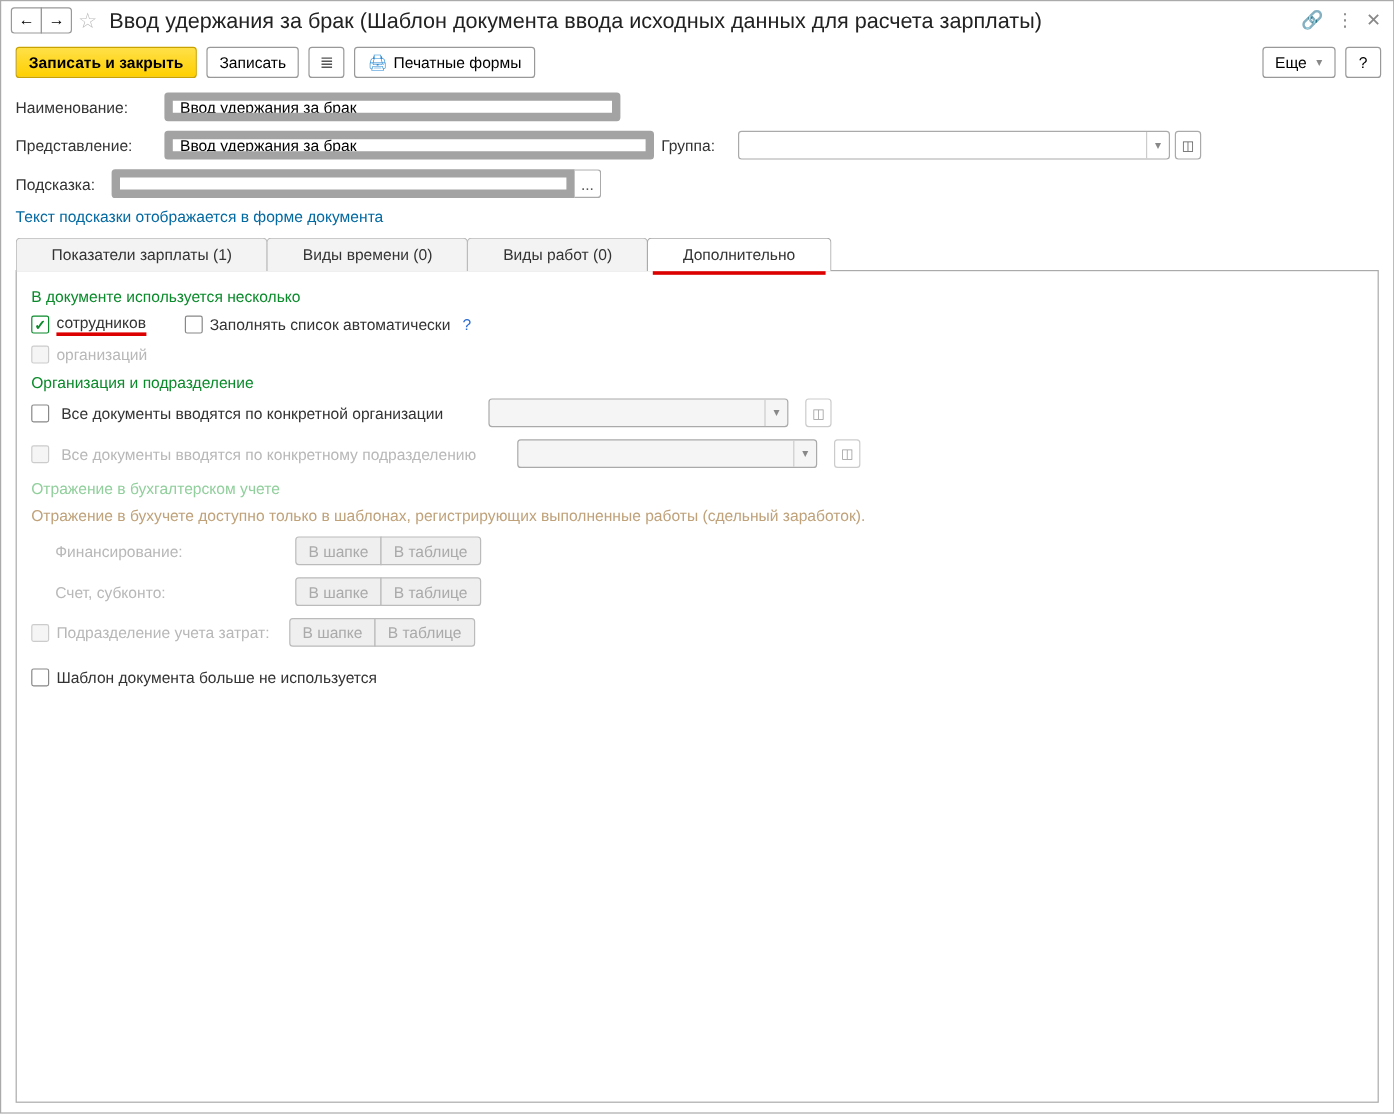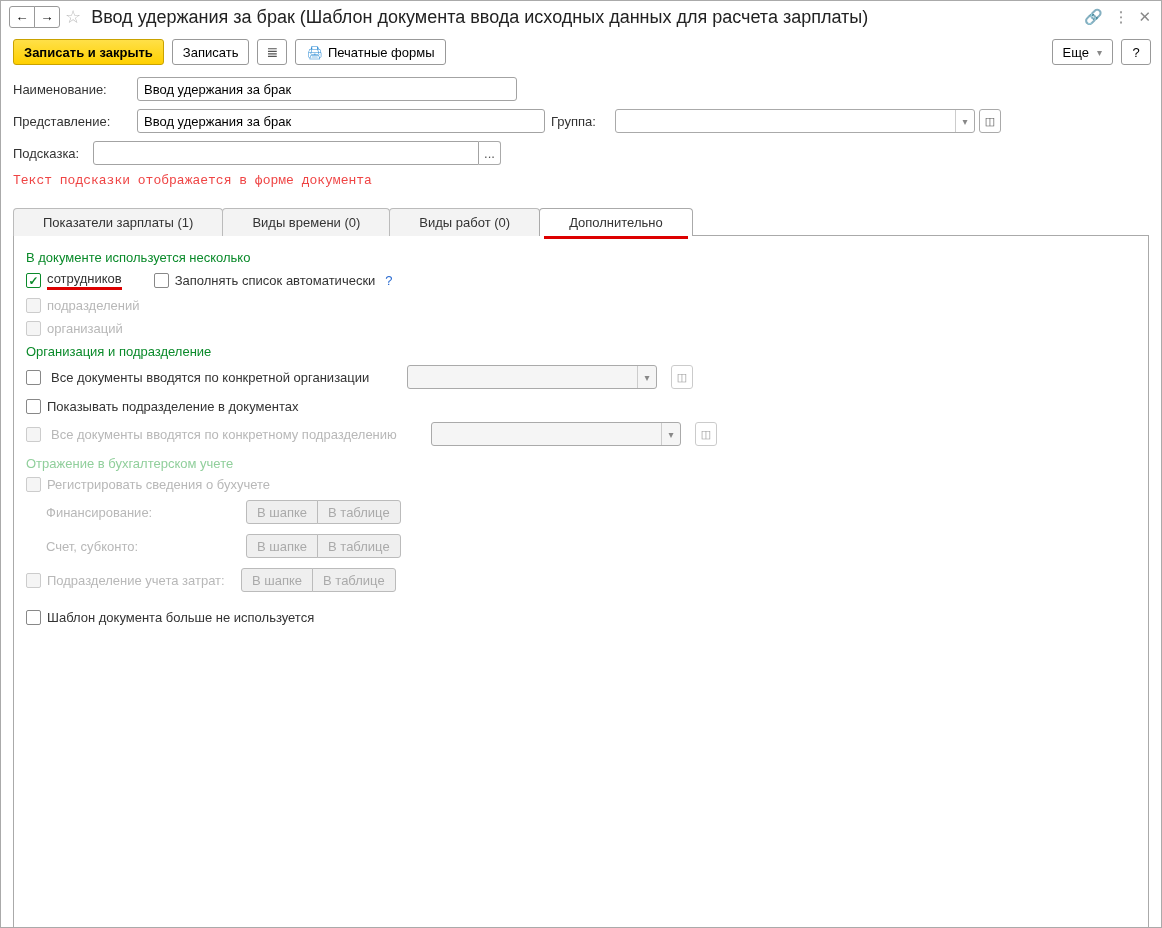--- a/index.html
+++ b/index.html
@@ -60,21 +60,21 @@
   font-weight: bold;
 }
 .btn-icon-only { width: 30px; padding: 0; justify-content: center; }
 .btn-more::after { content: " \25BE"; color:#888; font-size:10px; margin-left:3px;}
 .spacer { flex: 1; }
 .form-area { padding: 2px 12px 0 12px; }
 .field-row { display: flex; align-items: center; margin-bottom: 8px; }
 .field-label { width: 124px; color: #333; }
 .field-label2 { width: 64px; margin-left: 6px; }
 .text-input {
-  border: 1px solid #a3a3a3;
+  border: 7px solid #a3a3a3;
   border-radius: 3px;
   height: 24px;
   padding: 2px 6px;
   font-size: 13px;
   background: #fff;
 }
 .input-w1 { width: 380px; }
 .input-w2 { width: 408px; }
 .input-w3 { width: 386px; }
 .select-wrap {
@@ -91,21 +91,21 @@
   border:1px solid #aaa; border-radius:3px; background:#fff;
   display:inline-flex; align-items:center; justify-content:center;
   font-size:11px; cursor:pointer; color:#555;
 }
 .ellipsis-btn {
   width:22px; height:24px;
   border:1px solid #aaa; border-left:none;
   border-top-right-radius:3px; border-bottom-right-radius:3px;
   background:#fff; cursor:pointer; font-size:13px; color:#555;
 }
-.hint-text { color: #ef4444; margin-bottom: 20px; font-family: Liberation Mono, monospace; }
+.hint-text { color: #0369a1; margin-bottom: 10px; }
 .tabs {
   display:flex; margin-top:4px;
 }
 .tab {
   padding: 6px 29px; border:1px solid #bbb; border-bottom:none;
   background:#f3f3f3; margin-right:-1px; cursor:pointer;
   border-top-left-radius:4px; border-top-right-radius:4px;
   position: relative;
 }
 .tab.active { background:#fff; border-color:#aaa; z-index:2;}
@@ -220,58 +220,47 @@
     <div class="chk-row">
       <span class="checkbox checked"></span>
       <span class="chk-label underline">сотрудников</span>
       <span style="width:20px;"></span>
       <span class="checkbox"></span>
       <span class="chk-label">Заполнять список автоматически</span>
       <span class="help-q">?</span>
     </div>
     <div class="chk-row indent">
       <span class="checkbox disabled"></span>
-      <span class="chk-label disabled">подразделений</span>
-    </div>
-    <div class="chk-row indent">
-      <span class="checkbox disabled"></span>
       <span class="chk-label disabled">организаций</span>
     </div>
 
     <div class="section-title">Организация и подразделение</div>
     <div class="row-with-select">
       <span class="checkbox"></span>
       <span class="chk-label" style="width:346px;">Все документы вводятся по конкретной организации</span>
       <div class="select-wrap disabled">
         <input disabled="" style="">
         <div class="sep"></div>
           <div class="dd">▾</div>
       </div>
       <div class="open-btn" style="opacity:.6;">◫</div>
     </div>
-    <div class="chk-row">
-      <span class="checkbox"></span>
-      <span class="chk-label">Показывать подразделение в документах</span>
-    </div>
     <div class="row-with-select disabled">
       <span class="checkbox disabled"></span>
       <span class="chk-label disabled" style="width:370px;">Все документы вводятся по конкретному подразделению</span>
       <div class="select-wrap disabled">
         <input disabled="" style="">
         <div class="sep"></div>
           <div class="dd">▾</div>
       </div>
       <div class="open-btn" style="opacity:.6;">◫</div>
     </div>
 
     <div class="section-title disabled">Отражение в бухгалтерском учете</div>
-    <div class="chk-row">
-      <span class="checkbox disabled"></span>
-      <span class="chk-label disabled">Регистрировать сведения о бухучете</span>
-    </div>
+    <div class="acc-disabled-note">Отражение в бухучете доступно только в шаблонах, регистрирующих выполненные работы (сдельный заработок).</div>
     <div class="seg-row">
       <div class="seg-label indent">Финансирование:</div>
       <div class="seg-btns">
         <button class="seg-btn">В шапке</button>
         <button class="seg-btn">В таблице</button>
       </div>
     </div>
     <div class="seg-row">
       <div class="seg-label indent">Счет, субконто:</div>
       <div class="seg-btns">

